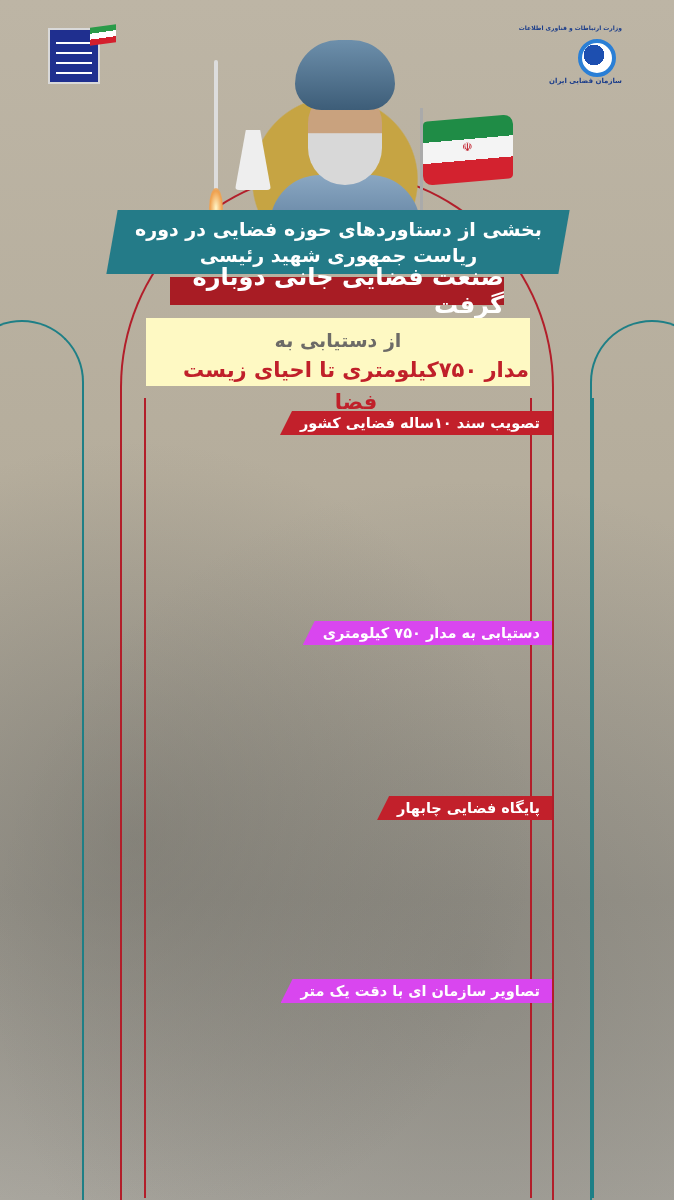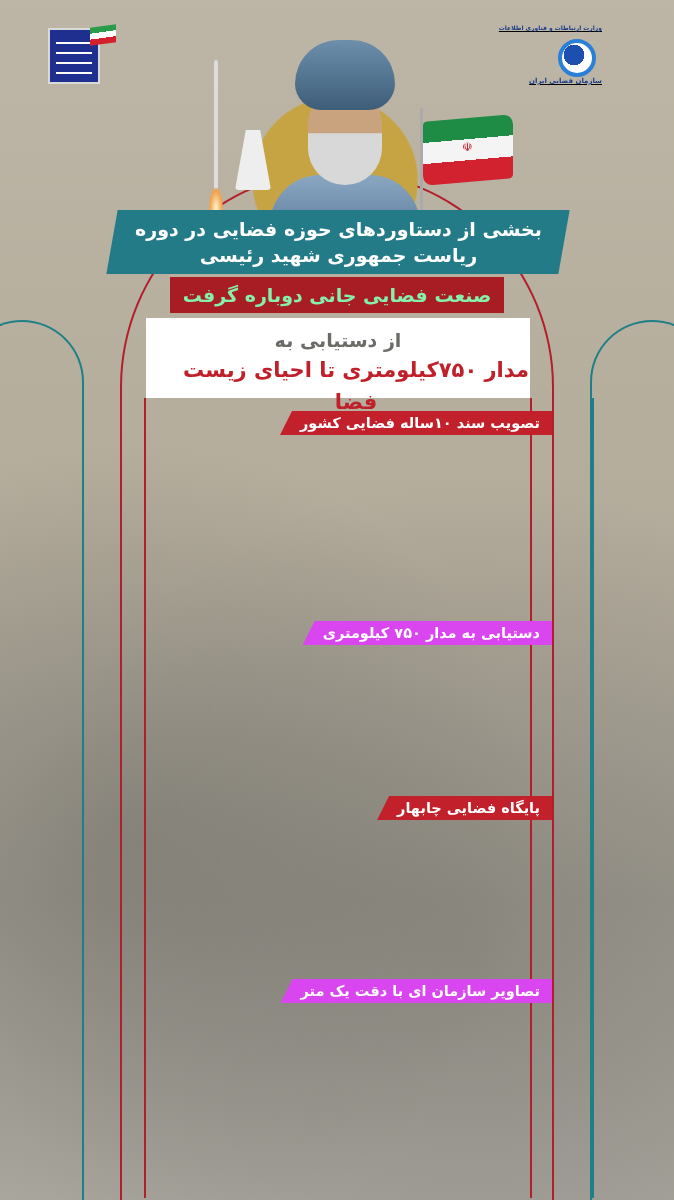--- a/index.html
+++ b/index.html
@@ -26,21 +26,21 @@
     border-radius: 260px 260px 0 0;
   }
   .logo-left {
     position: absolute; left: 48px; top: 28px; width: 52px; width: 52px; height: 56px;
     background: #1f2f8f; border: 2px solid #d9d9d9;
   }
   .logo-left .stripe { position:absolute; left:6px; right:6px; height:2px; background:#fff; }
   .logo-left .flag { position:absolute; right:-18px; top:-4px; width:26px; height:18px;
     background: linear-gradient(#2a9b49 0 33%, #fff 33% 66%, #d41f2d 66%); transform: skewY(-8deg); }
   .logo-right {
-    position: absolute; right: 72px; top: 24px; width: 50px; height: 64px; text-align:left;text-decoration:underline;
+    position: absolute; right: 52px; top: 24px; width: 50px; height: 64px; text-align:left;
   }
   .logo-right .circ { width: 38px; height: 38px; margin: 8px auto 0; border-radius: 50%;
     border: 4px solid #2a7fd6; background: radial-gradient(circle at 40% 40%, #1d4fb0 0 40%, #fff 41%); }
   .logo-right .tiny { font-size: 6px; color: #1a3c8a; font-weight: bold; white-space: nowrap; }
   .hero { position: absolute; left: 205px; top: 40px; width: 260px; height: 185px; }
   .sun { position:absolute; left:30px; top:40px; width:200px; height:200px; border-radius:50%;
     background: radial-gradient(circle, #c6a443 0 58%, rgba(0,0,0,0) 59%); }
   .face { position:absolute; left:85px; top:0; width:110px; height:190px; }
   .turban { position:absolute; left:5px; top:0; width:100px; height:70px; border-radius:50px 50px 30px 30px;
     background: linear-gradient(#6d8fab, #3d5d78); }
@@ -61,25 +61,25 @@
   .flag-big .emb { position:absolute; left:42px; top:32px; color:#c01d2a; font-size:12px; font-weight:bold; }
 
   .title-band {
     position: absolute; left: 112px; top: 210px; width: 452px; height: 64px;
     background: #247b88; transform: skewX(-10deg);
     display:flex; align-items:center; justify-content:center;
   }
   .title-band .inner { transform: skewX(10deg); text-align:center; color:#fff; font-weight:bold;
     font-size: 19px; line-height: 26px; }
   .subtitle-band {
-    position: absolute; left: 170px; top: 277px; width: 334px; height: 36px; background:#a81c24;
-    color:#86efac; font-weight:bold; font-size:19px; display:flex; align-items:center; justify-content:center;
+    position: absolute; left: 170px; top: 277px; width: 334px; height: 28px; background:#a81c24;
+    color:#ffffff; font-weight:bold; font-size:24px; display:flex; align-items:center; justify-content:center;
   }
   .intro-panel {
-    position:absolute; left:146px; top:318px; width:384px; height:80px; background:#ffffff;
+    position:absolute; left:146px; top:318px; width:384px; height:68px; background:#fef9c3;
     text-align:center; padding-top:8px;
   }
   .intro-panel .l1 { color:#6d6b67; font-weight:bold; font-size:19px; line-height:28px; }
   .intro-panel .l2 { color:#c0202a; font-weight:bold; font-size:21px; line-height:32px;padding-left:36px; }
 
   .vline { position:absolute; width:2px; background:#1e7f86; }
   .vline.red { background:#b21e2a; }
 
   .card { position:absolute; }
   .card .tag {

